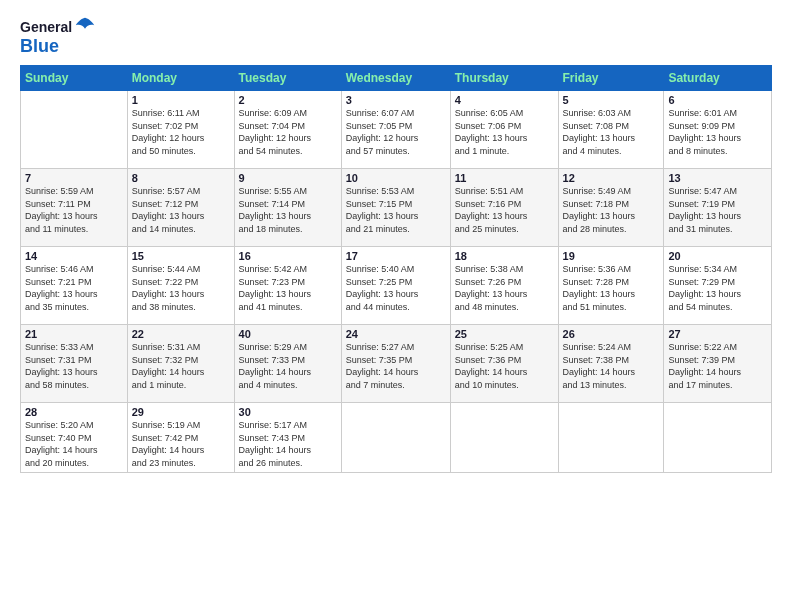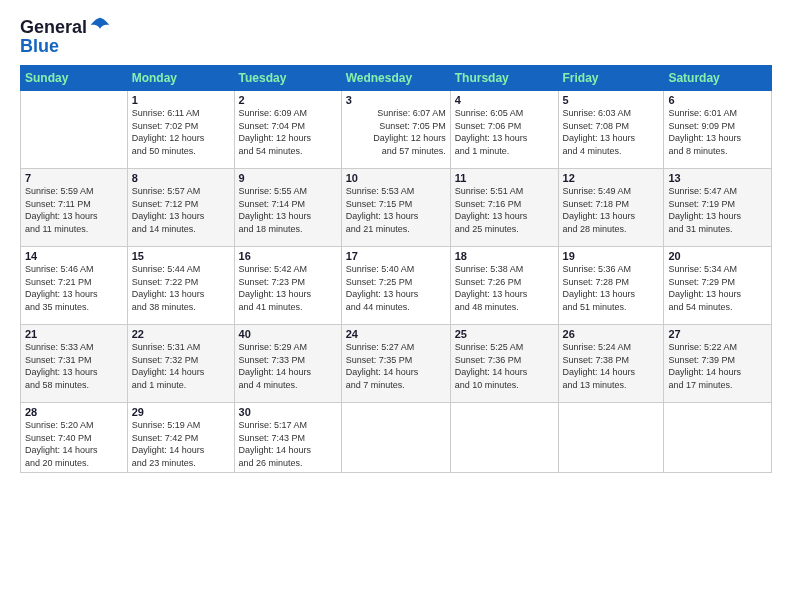--- a/index.html
+++ b/index.html
@@ -90,21 +90,21 @@
     }
   </style>
 </head>
 <body>
 
 <div class="page">
   <div class="header">
     <div class="logo">
       <div>
         <div style="display:flex;align-items:center;">
-          <span class="logo-general" style="font-size:18px;font-weight:bold;color:#1a1a2e;">General</span>
+          <span class="logo-general" style="font-size:14px;font-weight:bold;color:#1a1a2e;">General</span>
           <svg class="logo-icon" viewBox="0 0 24 24" style="margin-left:2px;">
             <path d="M12 2 C14 2 20 6 22 10 C18 9 14 10 12 14 C10 10 6 9 2 10 C4 6 10 2 12 2Z" fill="#1565c0"></path>
           </svg>
         </div>
         <div class="logo-blue" style="font-size:18px;font-weight:bold;color:#1565c0;margin-top:-2px;">Blue</div>
       </div>
     </div>
     <div class="title-section">
       <div class="calendar-title"></div>
       <div class="calendar-subtitle"></div>
@@ -135,21 +135,21 @@
           </td>
           <td>
             <div class="day-number">2</div>
             <div class="day-info" style="white-space: pre-line;">Sunrise: 6:09 AM
 Sunset: 7:04 PM
 Daylight: 12 hours
 and 54 minutes.</div>
           </td>
           <td>
             <div class="day-number">3</div>
-            <div class="day-info" style="white-space: pre-line; text-align: right;">Sunrise: 6:07 AM
+            <div class="day-info" style="white-space: pre-line;">Sunrise: 6:07 AM
 Sunset: 7:05 PM
 Daylight: 12 hours
 and 57 minutes.</div>
           </td>
           <td>
             <div class="day-number">4</div>
             <div class="day-info" style="white-space: pre-line;">Sunrise: 6:05 AM
 Sunset: 7:06 PM
 Daylight: 13 hours
 and 1 minute.</div>

